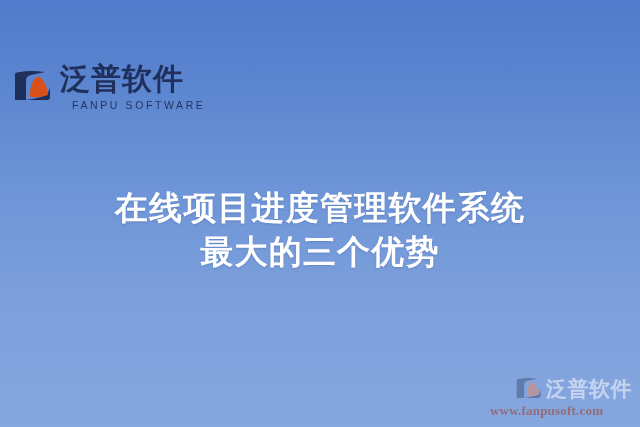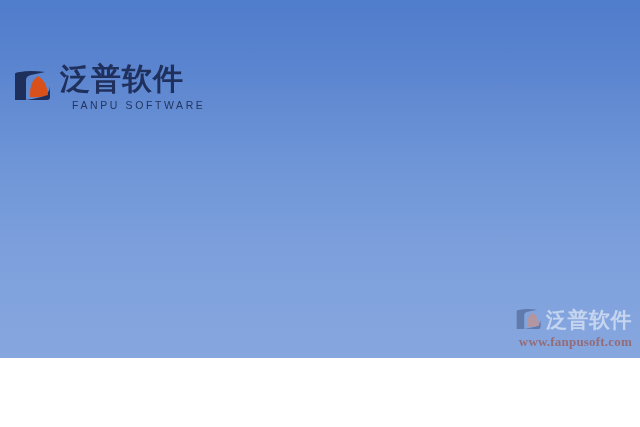--- a/index.html
+++ b/index.html
@@ -3,21 +3,21 @@
 <meta charset="utf-8">
 <style>
   html, body {
     margin: 0;
     padding: 0;
     background: #ffffff;
   }
   #banner {
     position: relative;
     width: 640px;
-    height: 358px;
+    height: 427px;
     overflow: hidden;
     background: linear-gradient(to bottom, #4f7ccb 0%, #5a84cf 18%, #6e95d7 45%, #7da0dc 70%, #86a6de 100%);
     font-family: "DejaVu Sans", "Liberation Sans", sans-serif;
   }
 
   
   #header-logo {
     position: absolute;
     left: 14px;
     top: 62px;
@@ -96,21 +96,20 @@
     font-size: 21px;
     line-height: 24px;
     font-weight: 700;
     color: #eef3fb;
     letter-spacing: 0.5px;
     white-space: nowrap;
     margin-left: 4px;
     font-family: "DejaVu Sans", "Liberation Sans", sans-serif;
   }
   .wm-url {
-    text-align: right;
     font-size: 13px;
     line-height: 16px;
     font-weight: 700;
     color: #9c4a3c;
     letter-spacing: 0.2px;
     white-space: nowrap;
     margin-top: 1px;
     font-family: "Liberation Serif", serif;
   }
 </style>
@@ -131,20 +130,24 @@
       </svg>
     </span>
 
     <span class="logo-wordmark">
       <span class="logo-cn">泛普软件</span>
       <span class="logo-en">FANPU SOFTWARE</span>
     </span>
 
   </div>
 
+  <div id="title-block">
+    <span class="title-line">在线项目进度管理软件系统</span>
+    <span class="title-line">最大的三个优势</span>
+  </div>
 
   <div id="watermark">
     <div class="wm-row">
       <span class="wm-mark">
         <svg viewBox="0 0 38 38" width="26" height="26" aria-hidden="true">
           <path d="M1 6 L1 32 L12 32 L12 12 Q12 8 17 7 L31 4 Q16 2 6 4 Q1 4.5 1 6 Z" fill="#4c618f"></path>
           <path d="M12 32 L33 32 Q36 32 36 29 L36 18 Q36 26 27 29 Q20 31 12 32 Z" fill="#4c618f"></path>
           <path d="M16 29 Q15 14 24 8 Q33 13 34 27 Q26 30 16 29 Z" fill="#cf8f7e"></path>
         </svg>
       </span>

